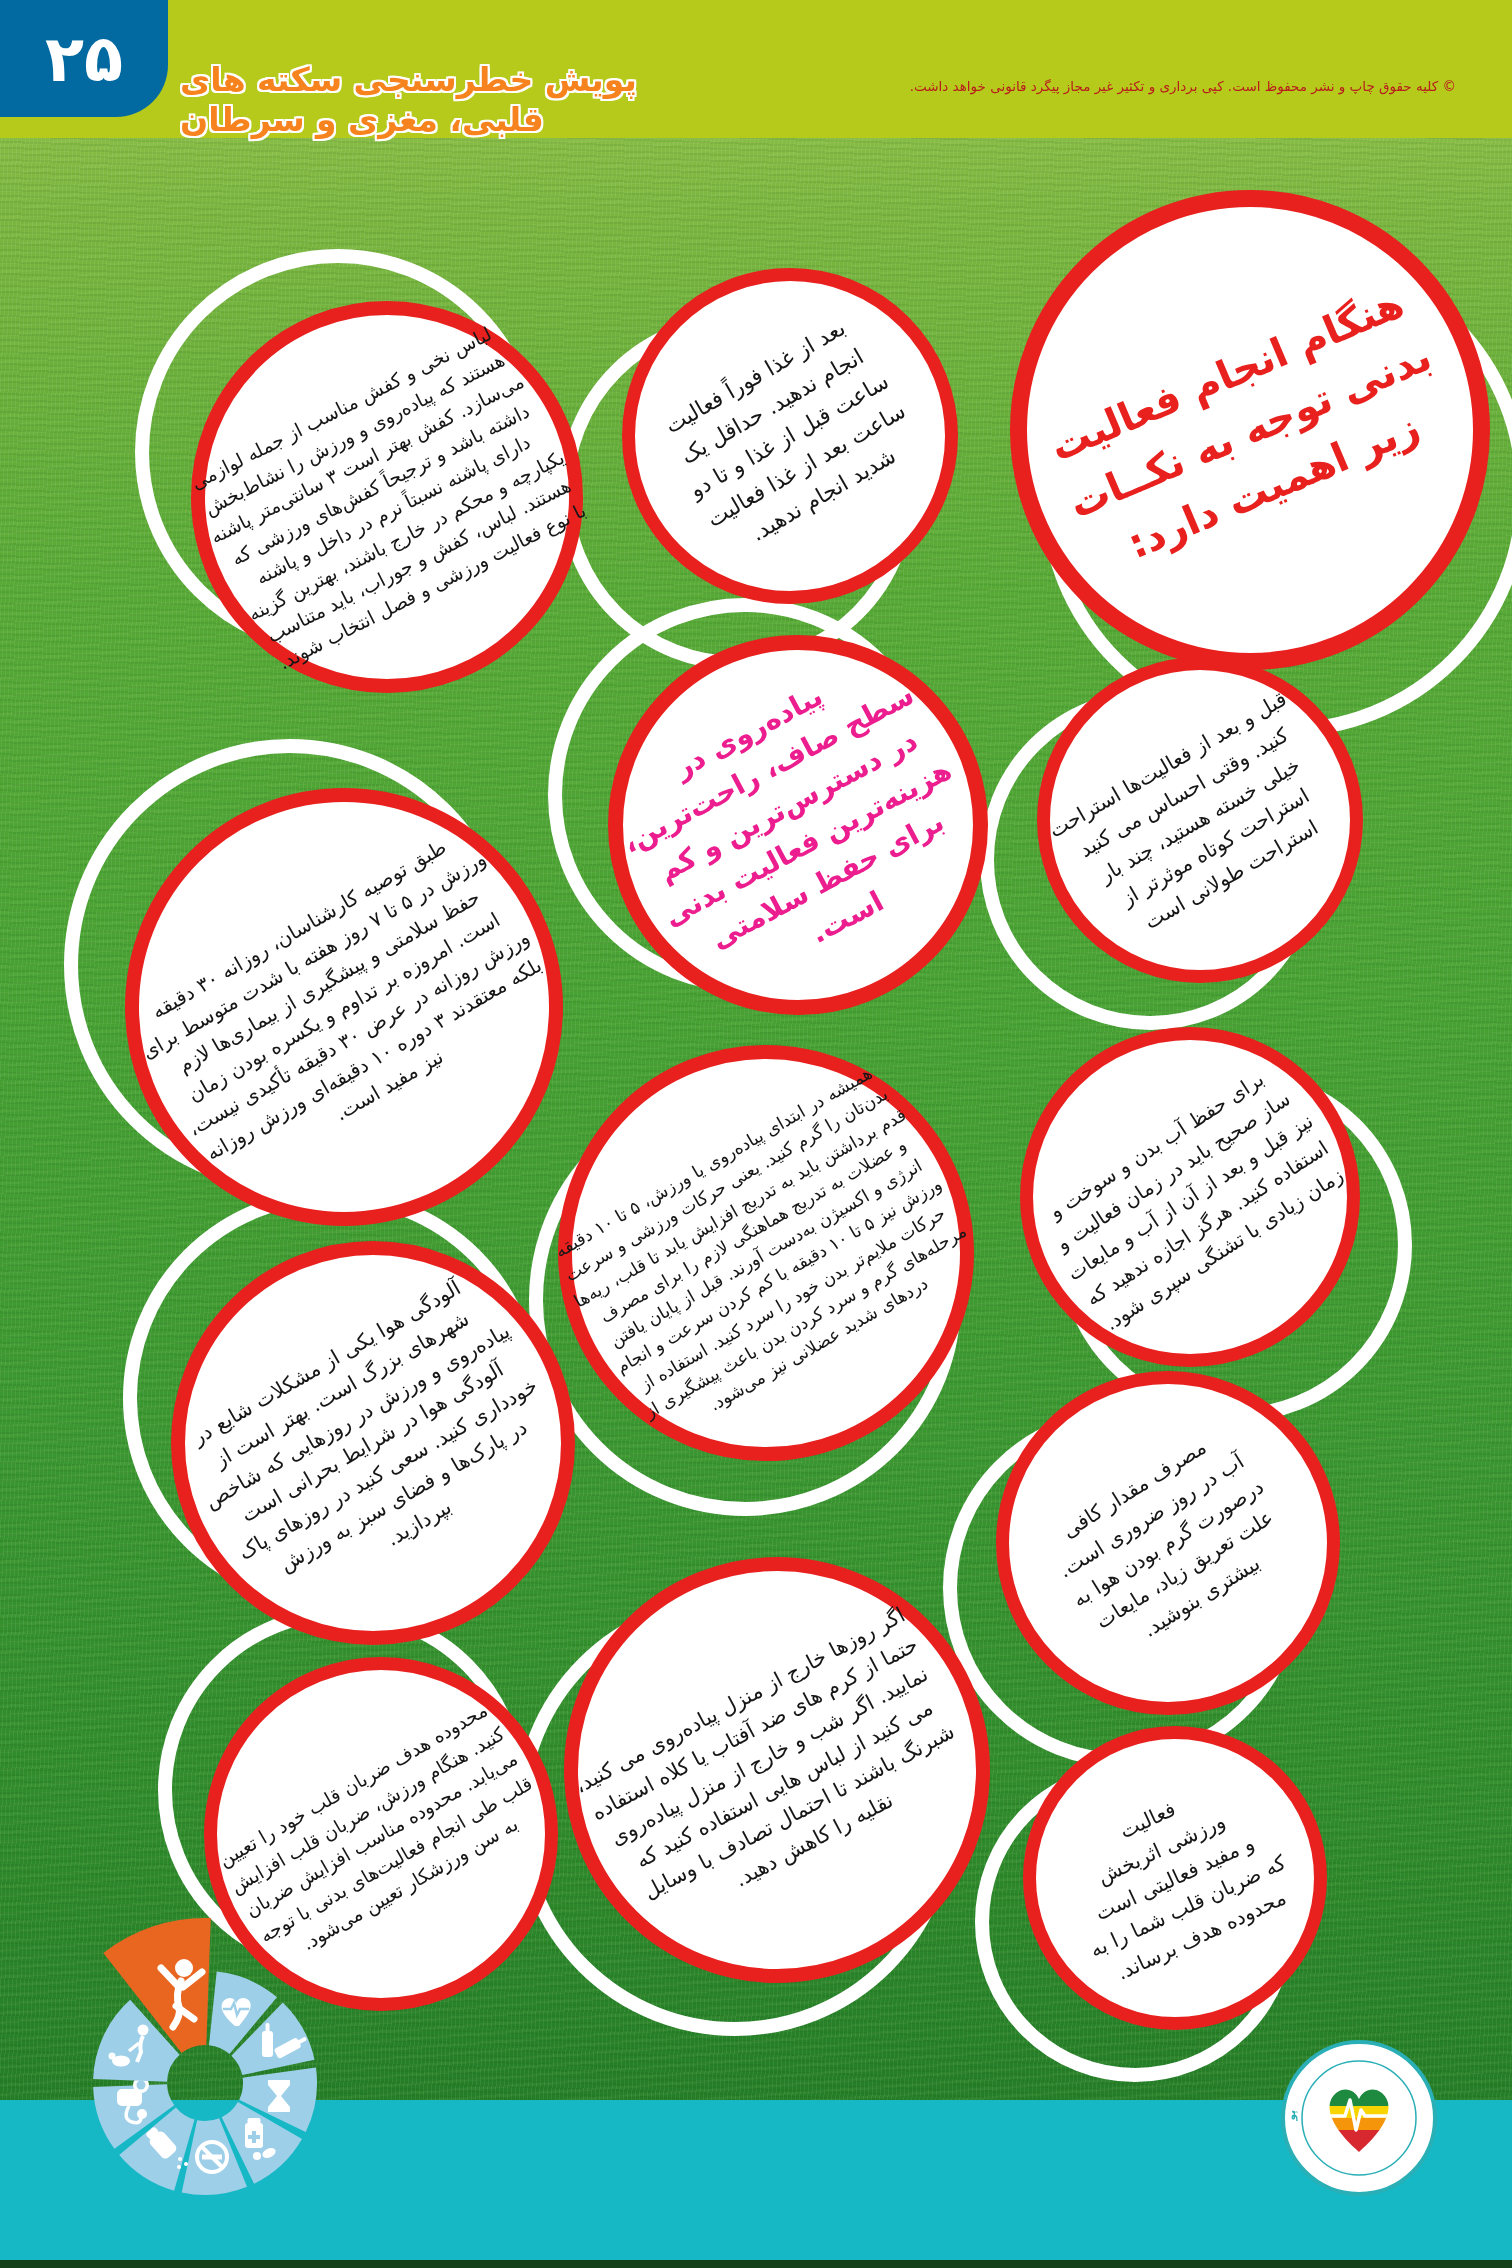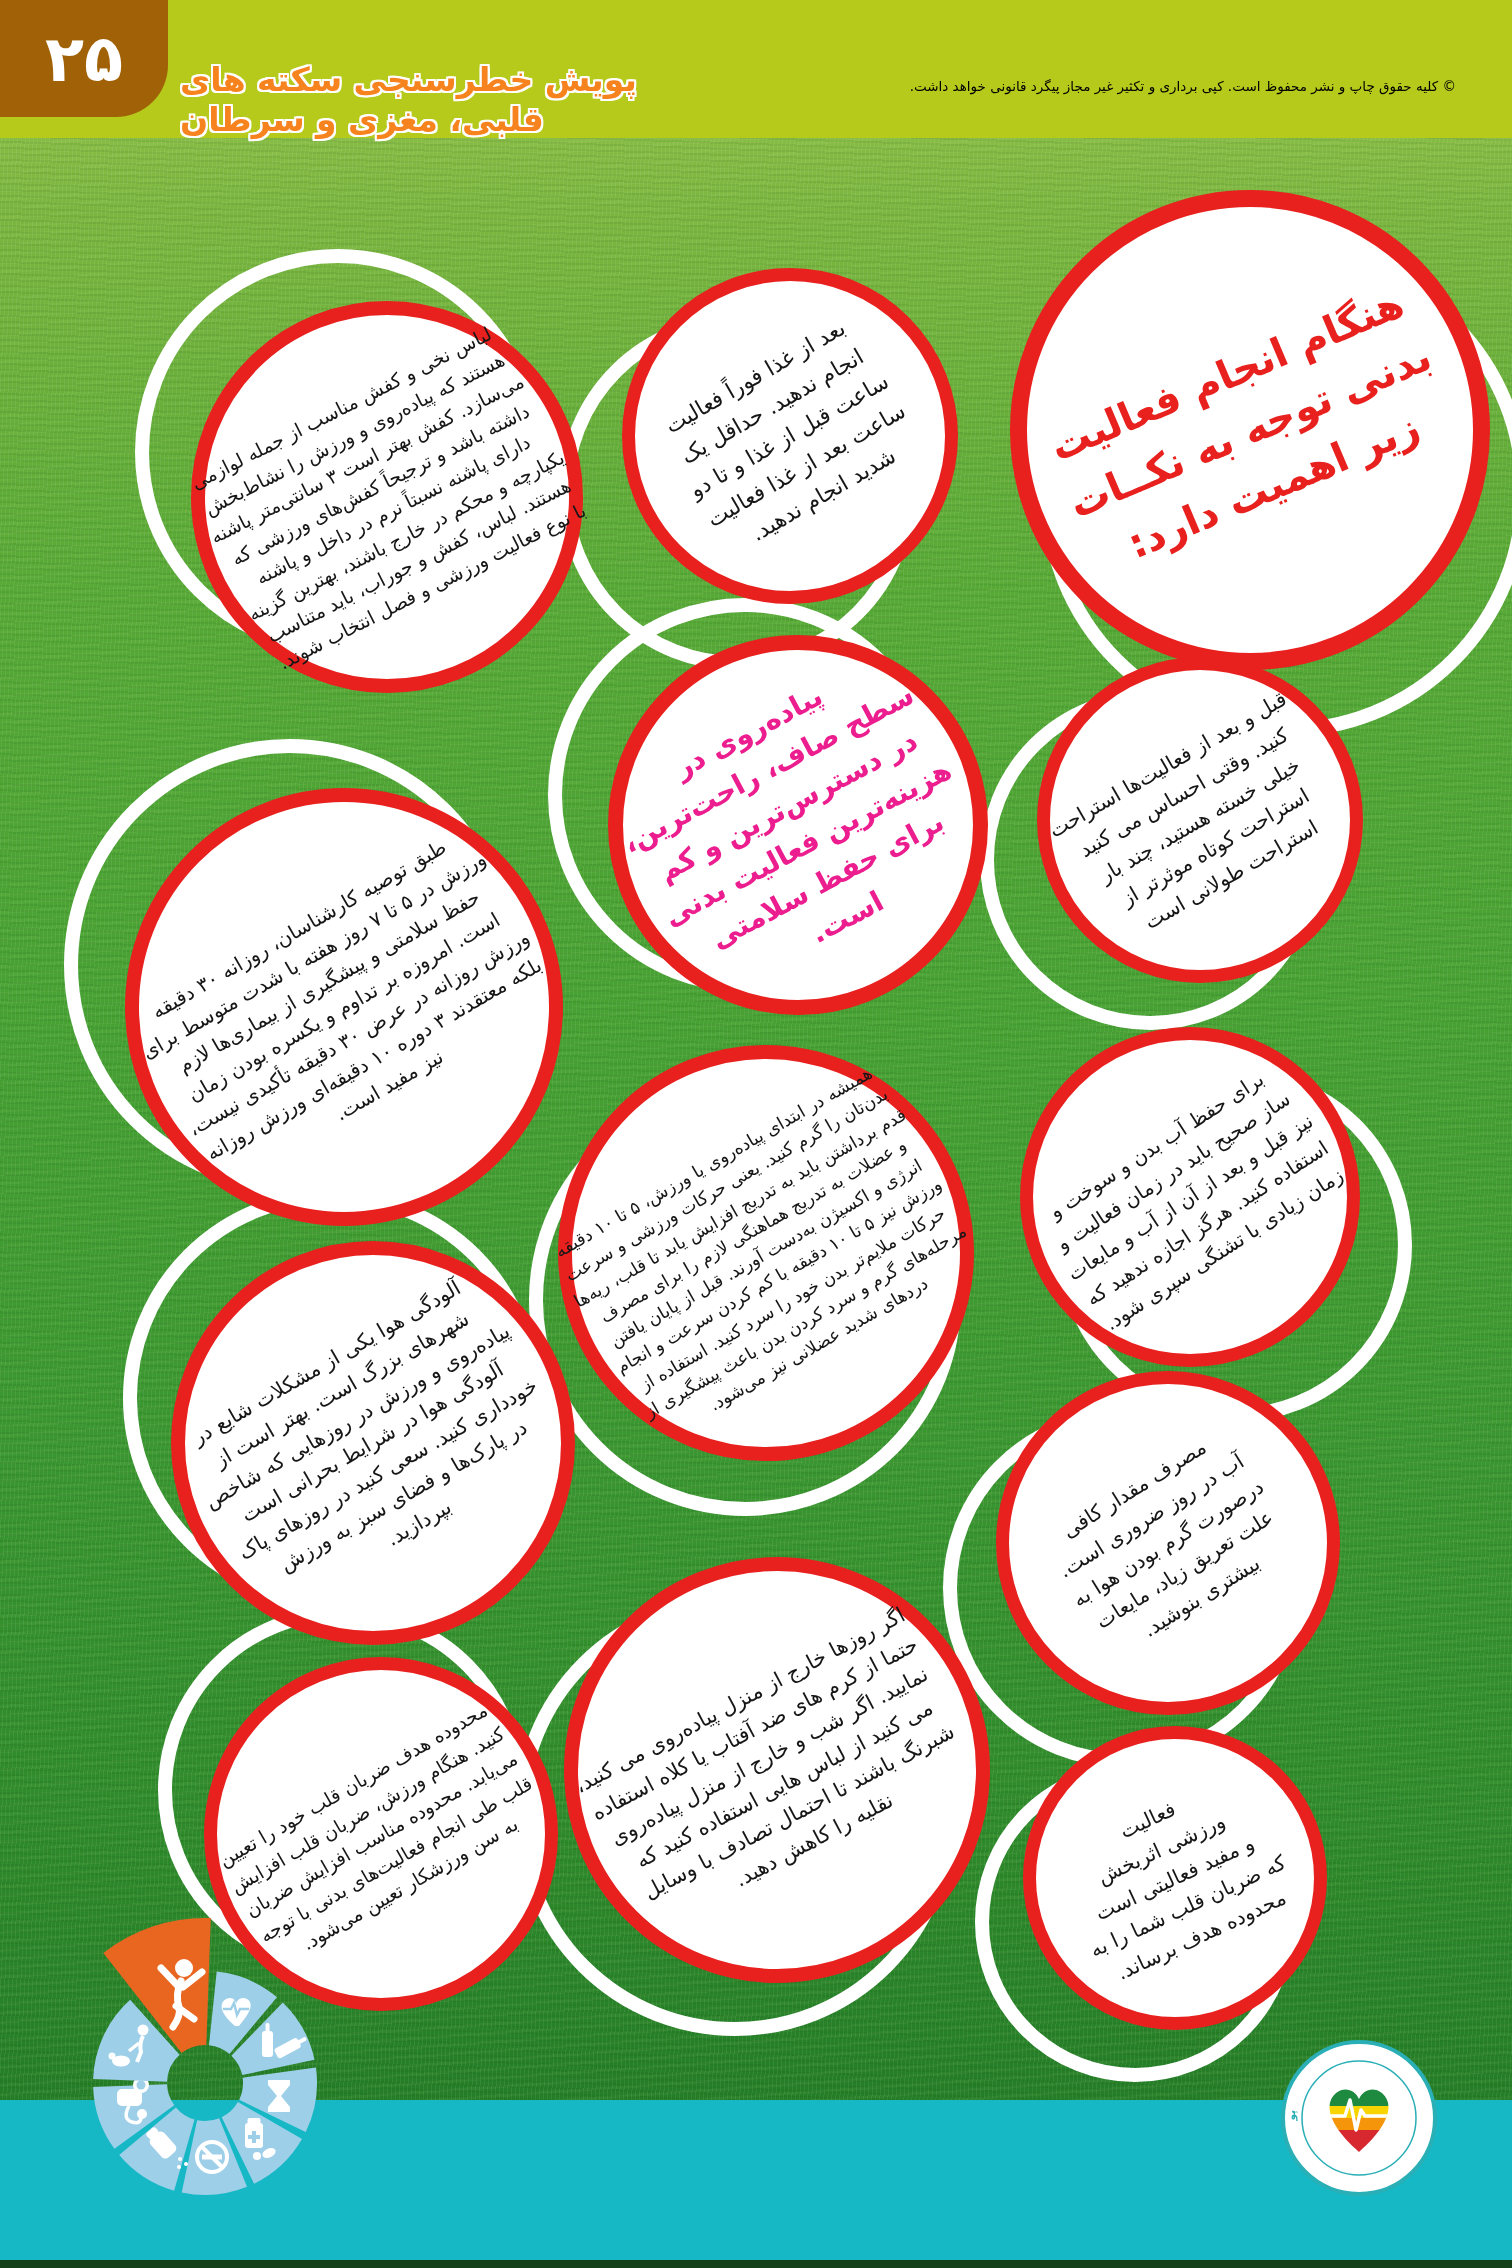--- a/index.html
+++ b/index.html
@@ -7,28 +7,28 @@
   .page{position:relative;width:1512px;height:2268px;overflow:hidden;
         background:linear-gradient(180deg,#9cc74e 0%,#7cb640 9%,#57a936 26%,#47a133 44%,
                    #3b9730 62%,#2f8b2b 79%,#257e27 92%,#1f7825 100%);}
   .grass-texture{position:absolute;inset:0;z-index:1;pointer-events:none;
         background:
          repeating-linear-gradient(93deg, rgba(255,255,255,0.07) 0 1px, rgba(0,0,0,0) 1px 4px),
          repeating-linear-gradient(2deg, rgba(10,70,10,0.08) 0 2px, rgba(0,0,0,0) 2px 6px),
          repeating-linear-gradient(176deg, rgba(220,255,160,0.05) 0 3px, rgba(0,0,0,0) 3px 9px);}
   
   .header{position:absolute;left:0;top:0;width:1512px;height:138px;background:#b5ca1b;z-index:6;}
-  .page-number-box{position:absolute;left:0;top:0;width:168px;height:117px;background:#a16207;
+  .page-number-box{position:absolute;left:0;top:0;width:168px;height:117px;background:#0369a1;
         border-bottom-right-radius:52px;display:flex;align-items:center;justify-content:center;}
   .page-number{color:#fff;font-size:64px;font-weight:bold;line-height:1;direction:rtl;}
   .header-title{position:absolute;left:180px;top:60px;width:520px;color:#f6831d;font-size:33px;
         font-weight:bold;direction:rtl;text-align:left;line-height:1.2;
         text-shadow:-2px -2px 0 #fff,2px -2px 0 #fff,-2px 2px 0 #fff,2px 2px 0 #fff,
                     0 -2px 0 #fff,0 2px 0 #fff,-2px 0 0 #fff,2px 0 0 #fff;}
-  .header-copyright{position:absolute;right:56px;top:78px;color:#000000;font-size:13.5px;
+  .header-copyright{position:absolute;right:56px;top:78px;color:#b91c1c;font-size:13.5px;
         direction:rtl;letter-spacing:0;}
   
   .footer-band{position:absolute;left:0;top:2100px;width:1512px;height:160px;background:#17b8c5;z-index:5;}
   .footer-edge{position:absolute;left:0;top:2260px;width:1512px;height:8px;background:#14401a;z-index:6;}
   
   .wring{position:absolute;border-radius:50%;border:14px solid #fff;box-sizing:border-box;z-index:2;}
   
   .circle{position:absolute;border-radius:50%;background:#fff;box-sizing:border-box;
         border:13px solid #e8211f;display:flex;align-items:center;justify-content:center;z-index:3;}
   .circle .txt{direction:rtl;text-align:center;color:#161616;white-space:pre-line;

